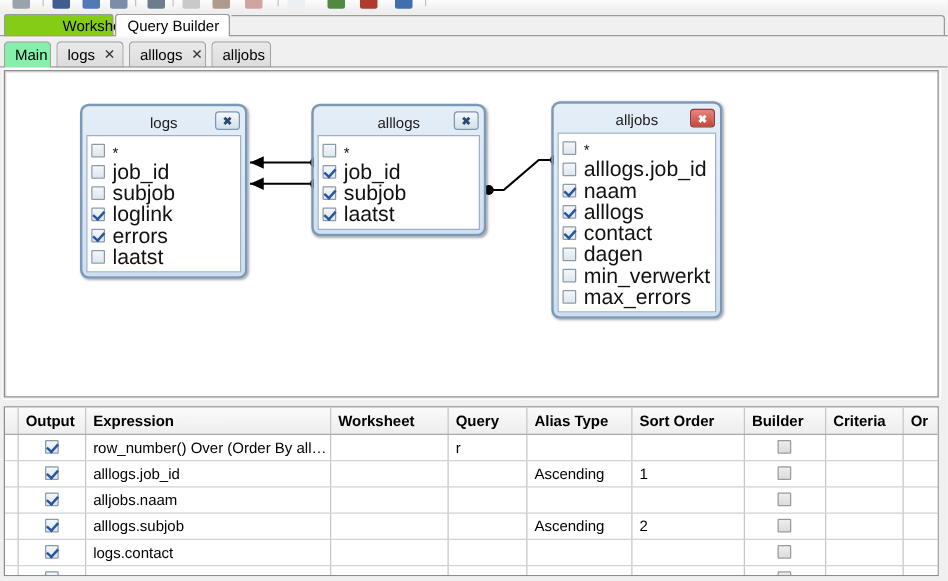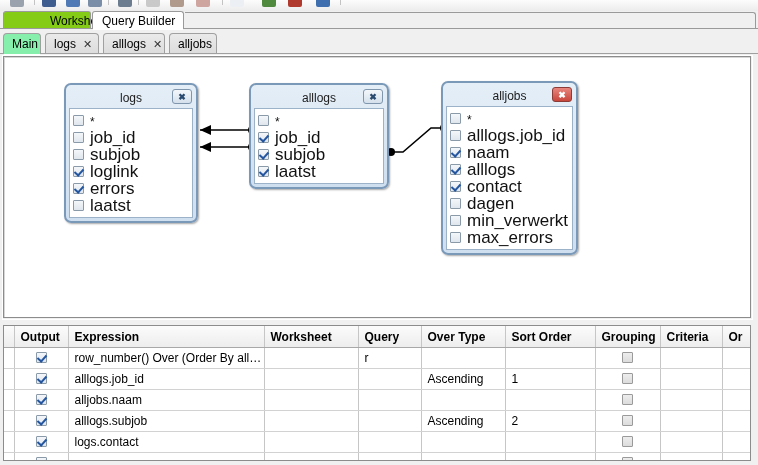--- a/index.html
+++ b/index.html
@@ -285,23 +285,23 @@
           <col style="width:62px">
           <col style="width:70px">
         </colgroup>
       <thead>
           <tr id="gridHead">
             <th class="gutter"></th>
             <th><span>Output</span></th>
             <th><span>Expression</span></th>
             <th><span>Worksheet</span></th>
             <th><span>Query</span></th>
-            <th><span>Over Type</span></th>
+            <th><span>Alias Type</span></th>
             <th><span>Sort Order</span></th>
-            <th><span>Grouping</span></th>
+            <th><span>Builder</span></th>
             <th><span>Criteria</span></th>
             <th><span>Or</span></th>
           </tr>
         </thead>
       <tbody id="gridBody">
           <tr>
             <td class="gutter"></td>
             <td class="ctr"><span class="gcb on"></span></td>
             <td><span>row_number() Over (Order By alllogs.j…</span></td>
             <td><span></span></td>

